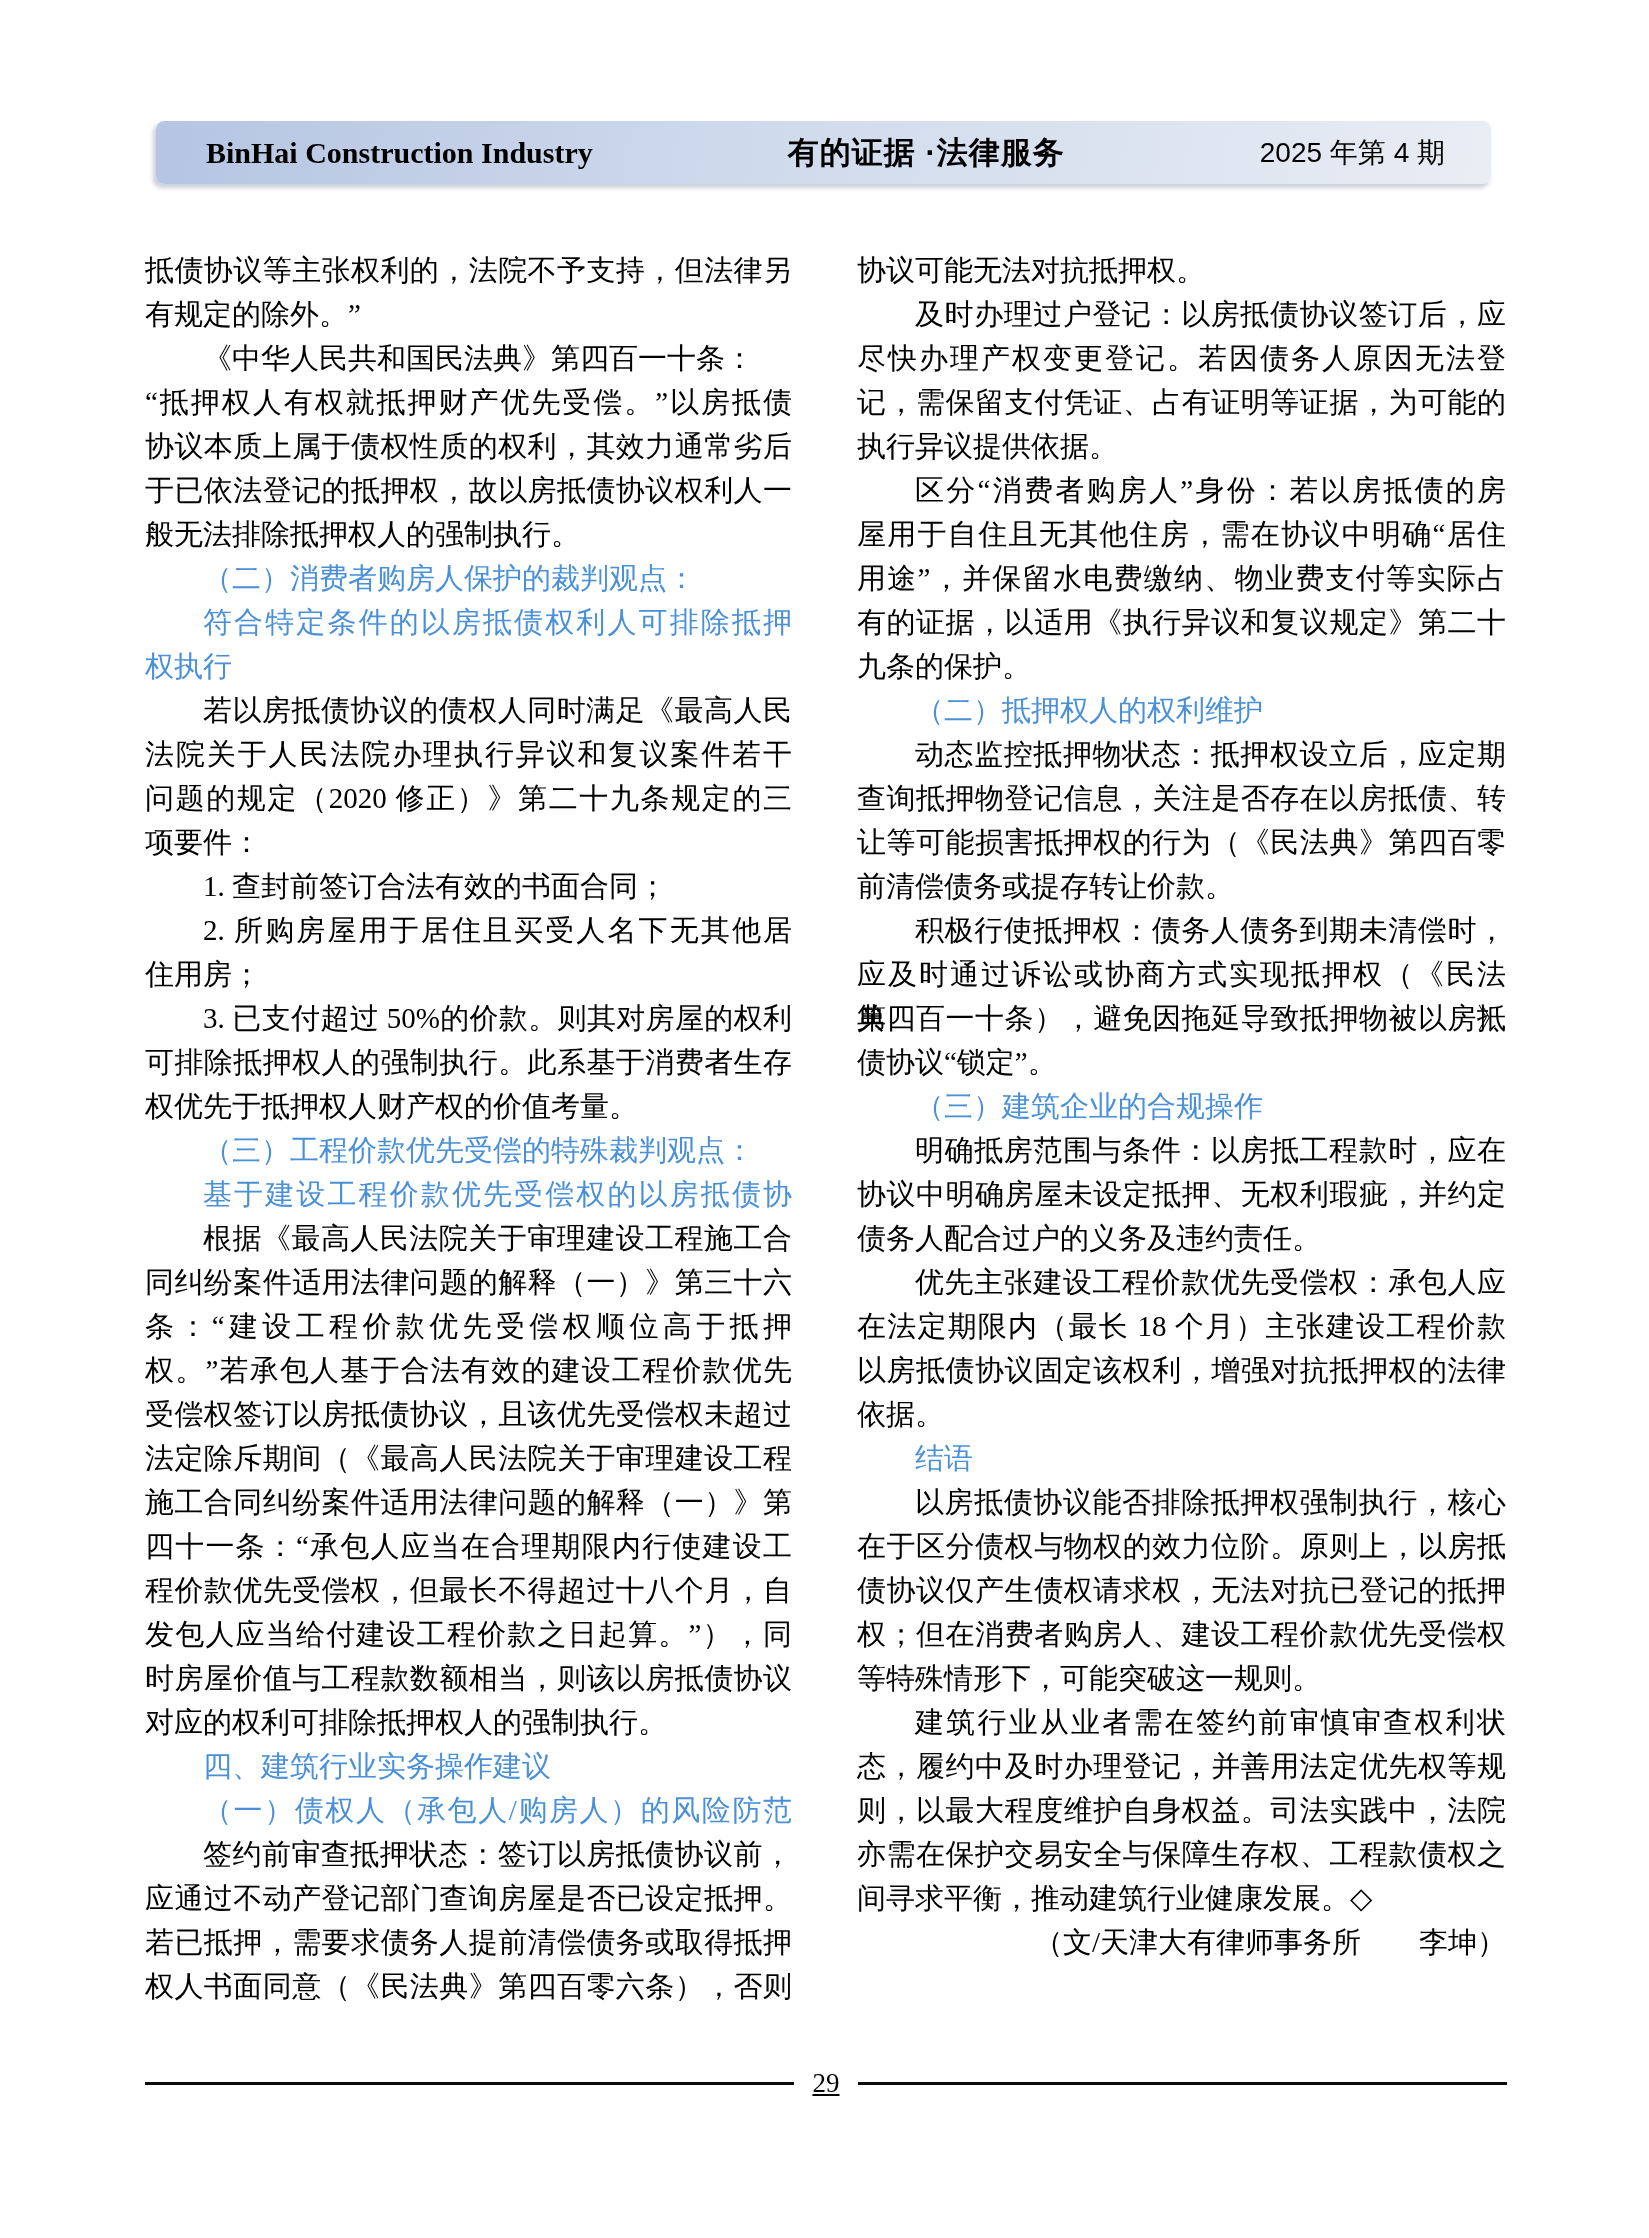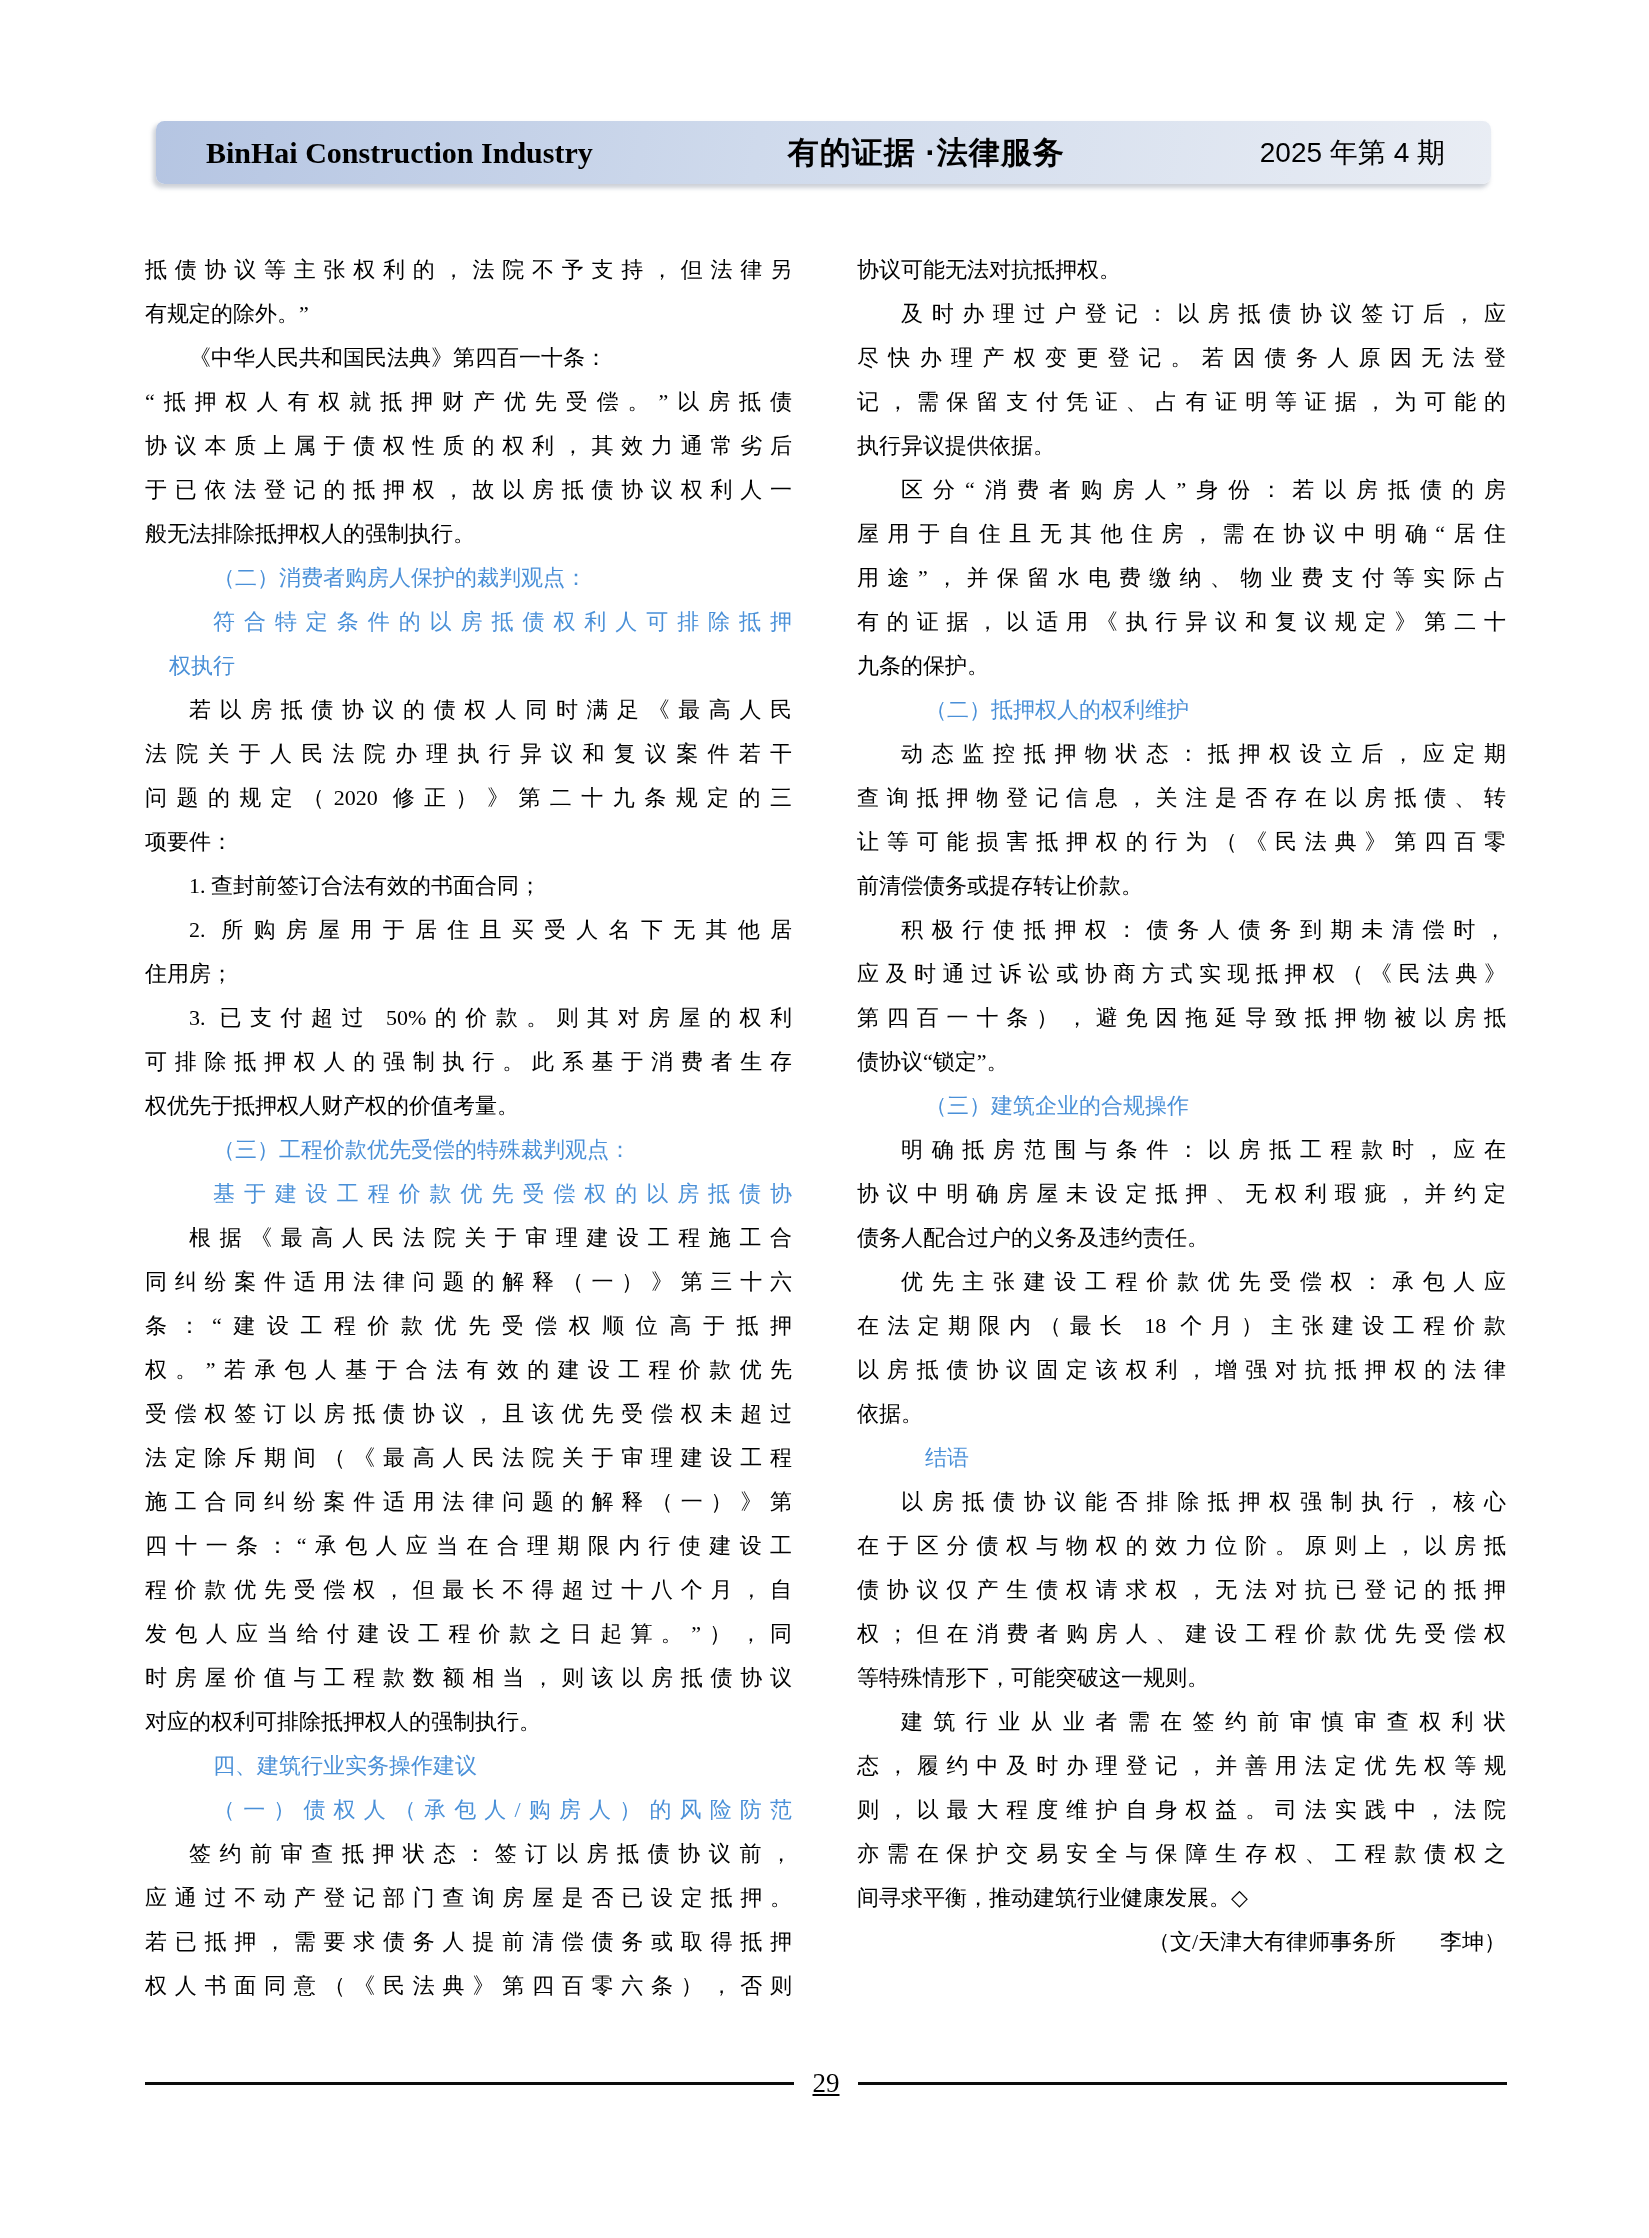--- a/index.html
+++ b/index.html
@@ -28,28 +28,28 @@
     font-weight:bold;font-size:31px;letter-spacing:1px;white-space:nowrap;
   }
   .header-right{
     font-family:"Liberation Sans","DejaVu Sans",sans-serif;
     font-size:28px;white-space:nowrap;
   }
 
   
   .col{
     position:absolute;top:248px;width:647px;
-    font-size:22px;line-height:44px;
+    font-size:29px;line-height:44px;
   }
   .col-left{left:145px;}
   .col-right{left:857px;width:649px;}
   .line{height:44px;text-align:left;overflow:visible;white-space:normal;}
   .line.f{text-align:justify;text-align-last:justify;}
   .line.ind{text-indent:2em;}
-  .line.head{color:var(--head-color);margin-left:24px;}
+  .line.head{color:var(--head-color);}
   .line.r{text-align:right;text-align-last:right;}
 
   
   .footer{
     position:absolute;left:145px;top:2066px;width:1362px;height:35px;
     display:flex;align-items:center;text-decoration:underline;
   }
   .rule{flex:1;height:3.6px;background:#0c0c0c;}
   .pagenum{
     margin:0 18.7px;font-size:27px;line-height:27px;

